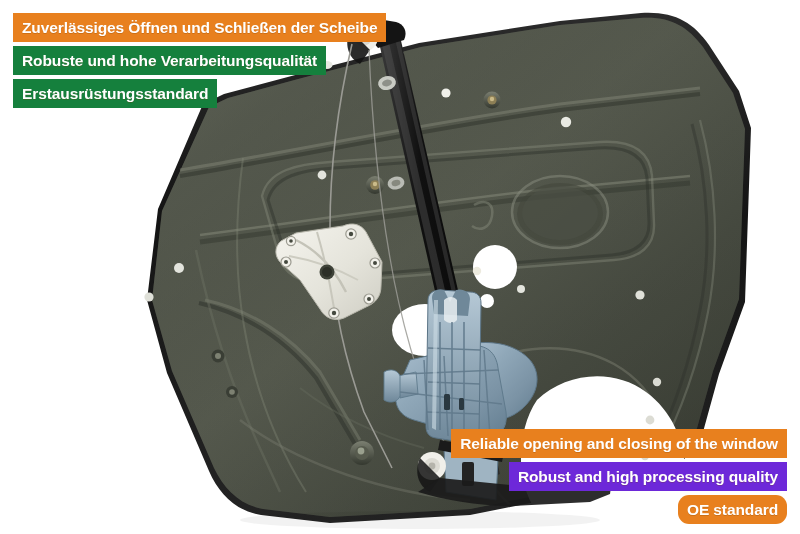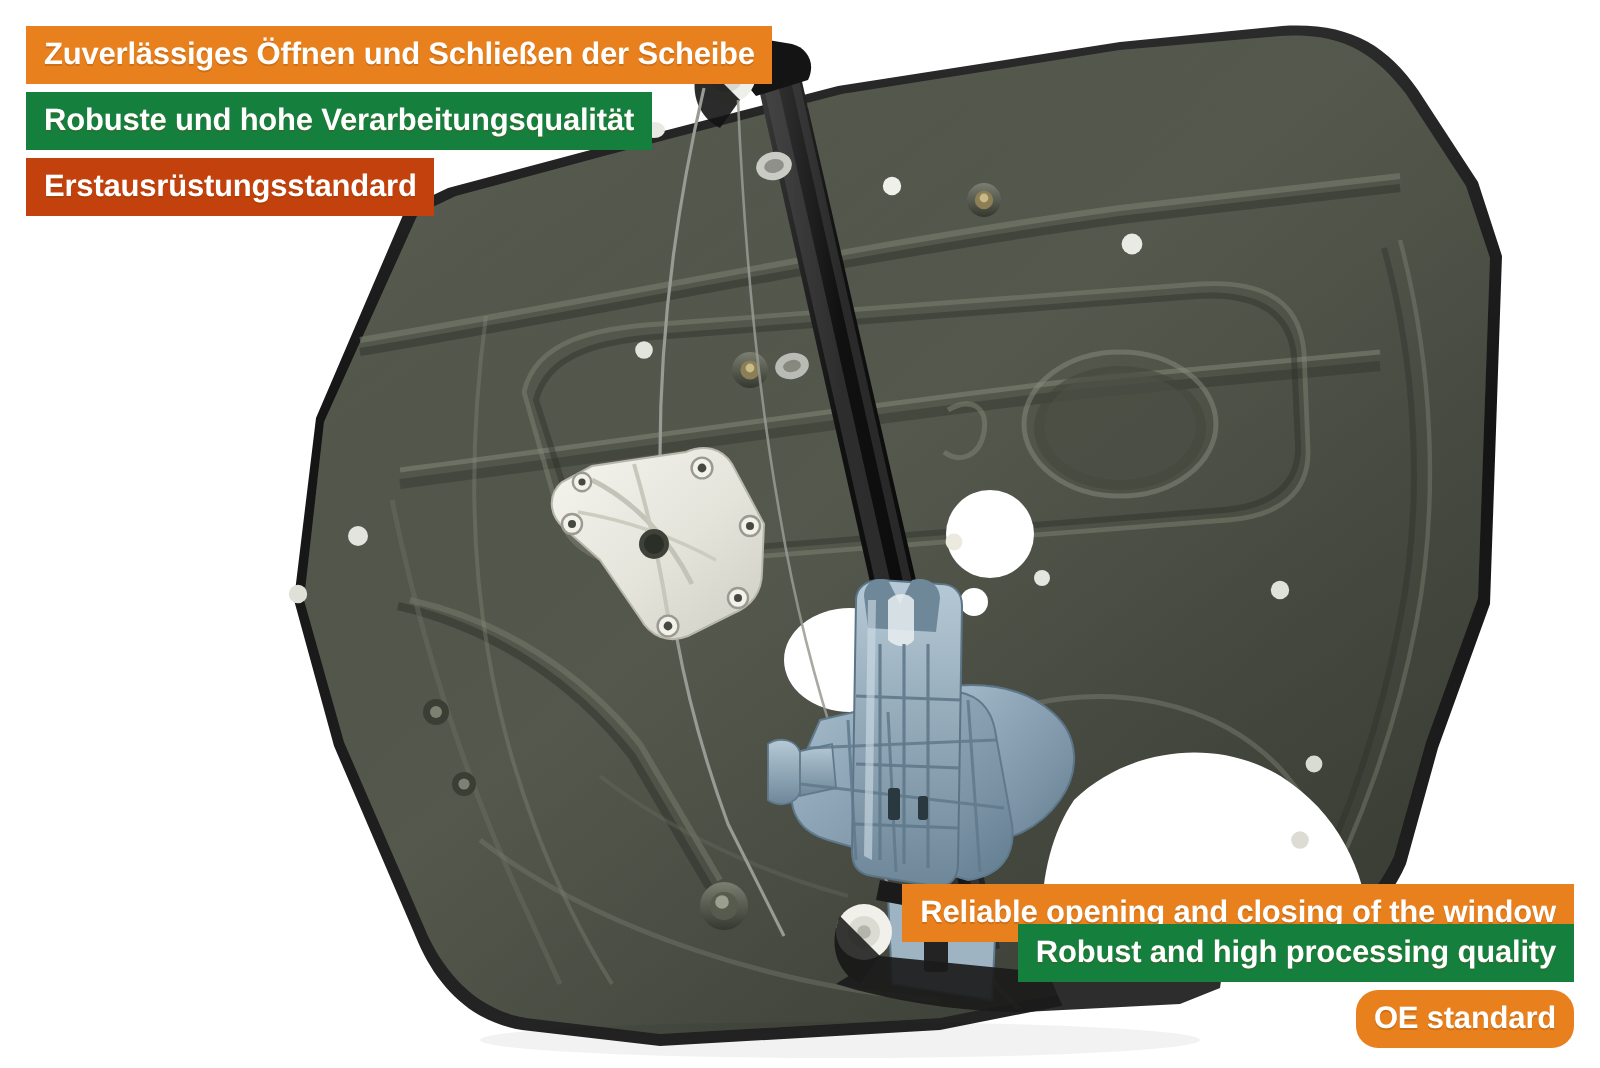--- a/index.html
+++ b/index.html
@@ -389,22 +389,22 @@
                  L 612,480 L 520,486 L 440,478 Z" fill="#1b1b1b" opacity=".92"></path>
       </g>
 
       <ellipse cx="420" cy="520" rx="180" ry="9" fill="#000000" opacity=".05"></ellipse>
     </svg>
   </div>
 
   <div class="label-group-de">
     <div class="label-bar lbl-de-1" style="background:#e8801e;">Zuverlässiges Öffnen und Schließen der Scheibe</div>
     <div class="label-bar lbl-de-2" style="background:#15803d;">Robuste und hohe Verarbeitungsqualität</div>
-    <div class="label-bar lbl-de-3" style="background:#c2410c;">Erstausrüstungsstandard</div>
+    <div class="label-bar lbl-de-3" style="background:#15803d;">Erstausrüstungsstandard</div>
   </div>
 
   <div class="label-group-en">
-    <div class="label-bar lbl-en-1" style="background:#e8801e;margin-top:13px;">Reliable opening and closing of the window</div>
-    <div class="label-bar lbl-en-2" style="background:#15803d;text-align:center;">Robust and high processing quality</div>
+    <div class="label-bar lbl-en-1" style="background:#e8801e;">Reliable opening and closing of the window</div>
+    <div class="label-bar lbl-en-2" style="background:#6d28d9;text-align:center;">Robust and high processing quality</div>
     <div class="label-bar lbl-en-3" style="background:#e8801e;border-radius:11px;">OE standard</div>
   </div>
 
 </div>
 
 </body></html>

